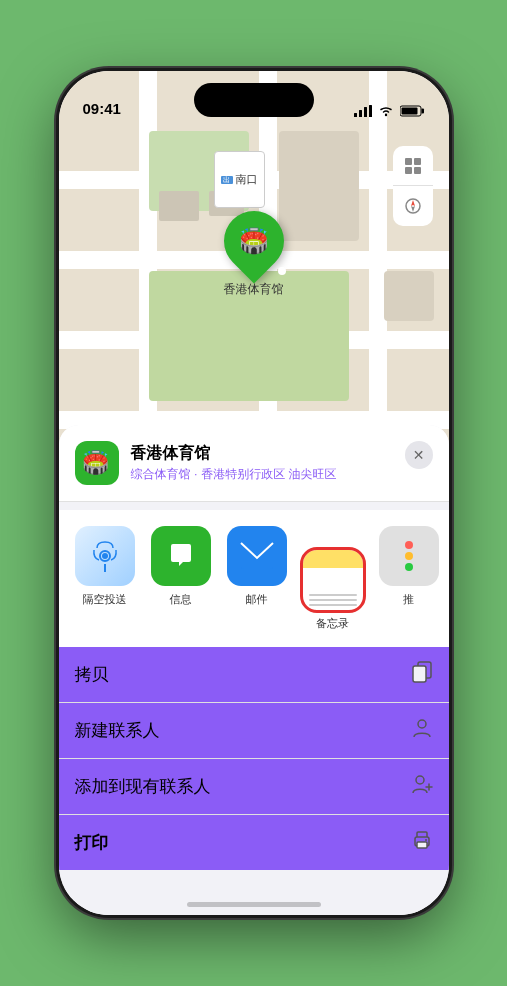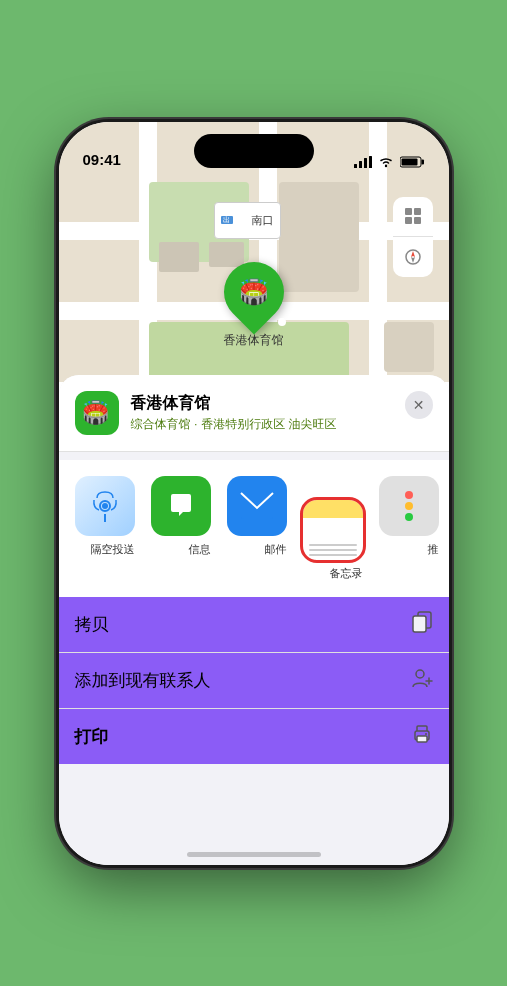--- a/index.html
+++ b/index.html
@@ -9,21 +9,21 @@
       height: 986px;
       background: #6db86d;
       display: flex;
       justify-content: center;
       align-items: center;
       font-family: -apple-system, 'PingFang SC', 'Helvetica Neue', sans-serif;
     }
 
     .phone-frame {
       width: 390px;
-      height: 743px;
+      height: 844px;
       background: #fff;
       border-radius: 50px;
       overflow: hidden;
       position: relative;
       box-shadow: 0 0 0 3px #1a1a1a, 0 0 0 5px #3a3a3a, 0 20px 60px rgba(0,0,0,0.5);
     }
 
     
     .dynamic-island {
       position: absolute;
@@ -107,26 +107,26 @@
     }
 
     
     .map-label {
       position: absolute;
       top: 80px;
       left: 155px;
       background: #fff;
       border: 1px solid #ccc;
       border-radius: 4px;
-      padding: 10px 6px;
+      padding: 20px 6px;
       font-size: 11px;
       color: #333;
       display: flex;
       align-items: center;
-      gap: 19px;
+      gap: 3px;
       z-index: 5;
     }
 
     .map-label-icon {
       width: 12px;
       height: 8px;
       background: #4a90d9;
       border-radius: 1px;
       font-size: 7px;
       color: #fff;
@@ -256,21 +256,21 @@
     }
 
     .venue-name {
       font-size: 16px;
       font-weight: 600;
       color: #000;
     }
 
     .venue-subtitle {
       font-size: 12px;
-      color: #4d7c0f;
+      color: #8b5cf6;
       margin-top: 2px;
     }
 
     .close-btn {
       width: 28px;
       height: 28px;
       background: #e5e5ea;
       border-radius: 50%;
       display: flex;
       align-items: center;
@@ -290,21 +290,21 @@
       padding: 16px;
       margin-top: 8px;
       display: flex;
       gap: 16px;
       overflow-x: auto;
     }
 
     .share-item {
       display: flex;
       flex-direction: column;
-      align-items: flex-end;
+      align-items: center;
       gap: 6px;
       min-width: 60px;
     }
 
     .share-icon-circle {
       width: 60px;
       height: 60px;
       border-radius: 14px;
       display: flex;
       align-items: center;
@@ -561,20 +561,29 @@
       <div class="action-item">
         <span class="action-label">拷贝</span>
         <span class="action-icon">
           <svg width="22" height="22" viewBox="0 0 22 22" fill="none">
             <rect x="7" y="1" width="13" height="16" rx="2" stroke="#555" stroke-width="1.5"></rect>
             <rect x="2" y="5" width="13" height="16" rx="2" fill="#f2f2f7" stroke="#555" stroke-width="1.5"></rect>
           </svg>
         </span>
       </div>
 
+      <div class="action-item">
+        <span class="action-label">新建联系人</span>
+        <span class="action-icon">
+          <svg width="22" height="22" viewBox="0 0 22 22" fill="none">
+            <circle cx="11" cy="7" r="4" stroke="#555" stroke-width="1.5"></circle>
+            <path d="M3 20 C3 15 19 15 19 20" stroke="#555" stroke-width="1.5" fill="none"></path>
+          </svg>
+        </span>
+      </div>
 
       <div class="action-item">
         <span class="action-label">添加到现有联系人</span>
         <span class="action-icon">
           <svg width="22" height="22" viewBox="0 0 22 22" fill="none">
             <circle cx="9" cy="7" r="4" stroke="#555" stroke-width="1.5"></circle>
             <path d="M2 20 C2 15 16 15 16 20" stroke="#555" stroke-width="1.5" fill="none"></path>
             <line x1="18" y1="11" x2="18" y2="17" stroke="#555" stroke-width="1.5" stroke-linecap="round"></line>
             <line x1="15" y1="14" x2="21" y2="14" stroke="#555" stroke-width="1.5" stroke-linecap="round"></line>
           </svg>

